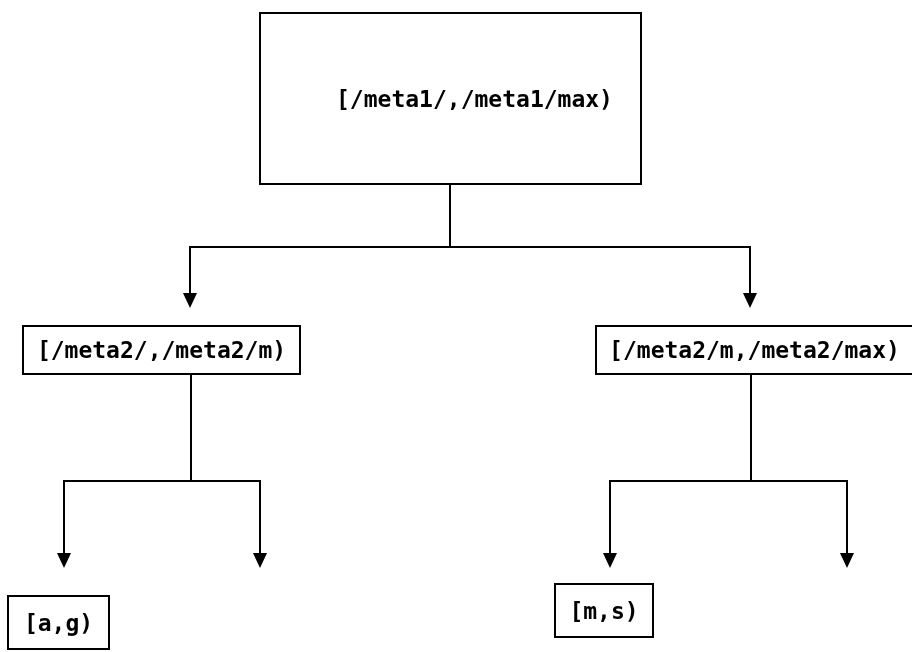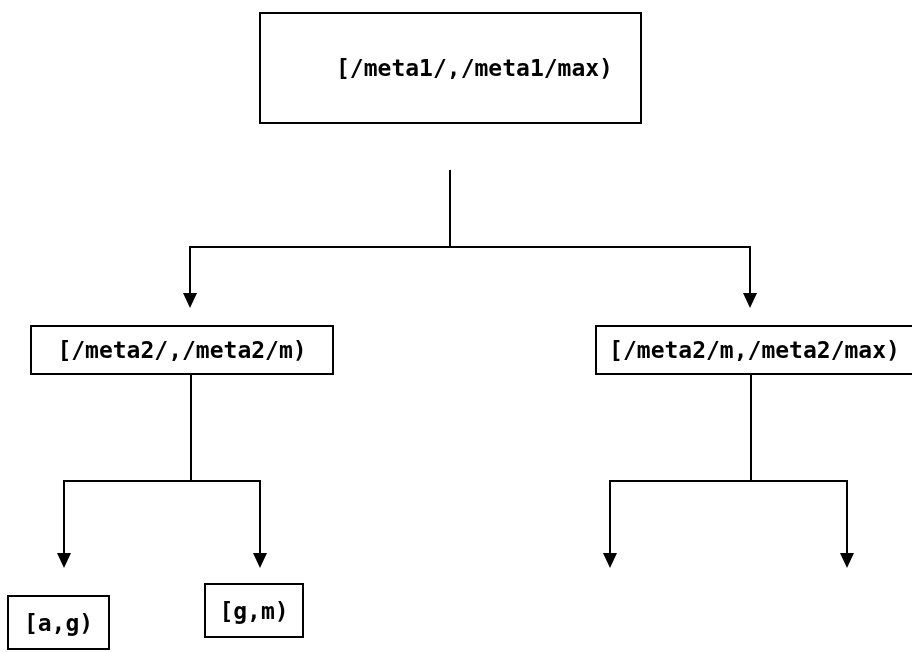--- a/index.html
+++ b/index.html
@@ -28,22 +28,22 @@
     border: 2px solid #000000;
     background: #ffffff;
     color: #000000;
     display: flex;
     align-items: center;
     justify-content: center;
     font-size: 23px;
     font-weight: 700;
     white-space: nowrap;
   }
-  #node-root      { left: 259px; top: 12px;  width: 383px; height: 112px; padding-left: 48px; }
-  #node-mid-left  { left: 30px;  top: 325px; width: 304px; height: 50px;  }
+  #node-root      { left: 259px; top: 12px;  width: 383px; height: 173px; padding-left: 48px; }
+  #node-mid-left  { left: 22px;  top: 325px; width: 279px; height: 50px;  }
   #node-mid-right { left: 583px; top: 325px; width: 319px; height: 50px; margin-left: 12px;  }
   #node-leaf-ag   { left: 7px;   top: 583px; width: 103px; height: 55px; margin-top: 12px;  }
   #node-leaf-gm   { left: 204px; top: 583px; width: 100px; height: 55px;  }
   #node-leaf-ms   { left: 554px; top: 583px; width: 100px; height: 55px;  }
   #node-leaf-smax { left: 779px; top: 583px; width: 125px; height: 55px;  }
 </style>
 </head>
 <body>
 
 <div class="canvas">
@@ -70,17 +70,17 @@
   </svg>
 
   <div class="node" id="node-root">[/meta1/,/meta1/max)</div>
 
   <div class="node" id="node-mid-left">[/meta2/,/meta2/m)</div>
 
   <div class="node" id="node-mid-right">[/meta2/m,/meta2/max)</div>
 
   <div class="node" id="node-leaf-ag">[a,g)</div>
 
-  <div class="node" id="node-leaf-gm">[g,m)</div>
 
+  <div class="node" id="node-leaf-ms">[m,s)</div>
 
 
 </div>
 
 </body></html>

